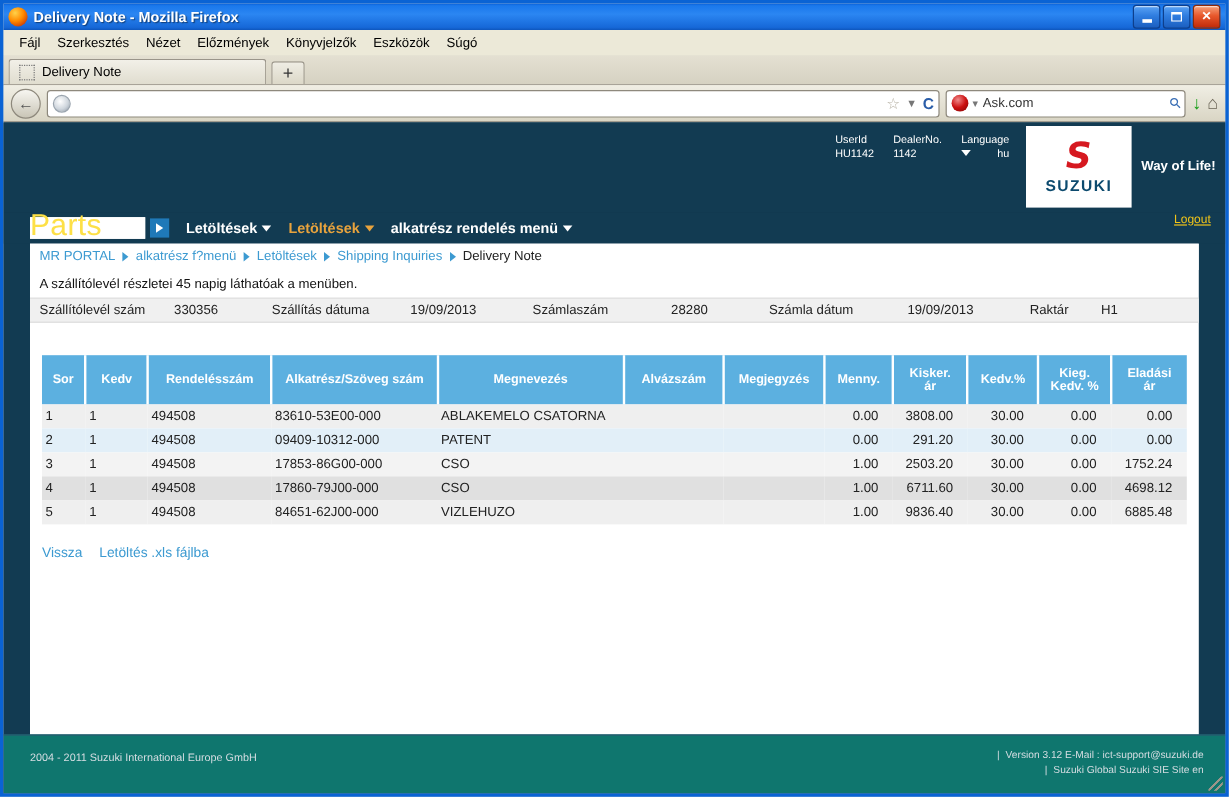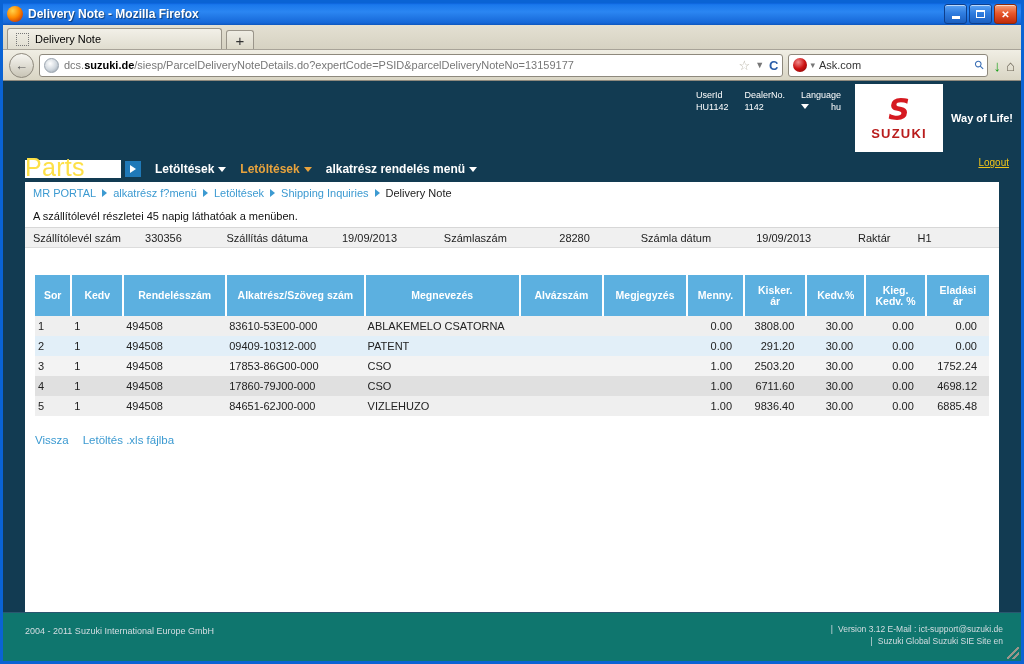--- a/index.html
+++ b/index.html
@@ -249,21 +249,21 @@
   }
   #suzuki-s {
     font-size: 30px;
     color: #d61920;
     font-weight: bold;
     font-style: italic;
     line-height: 30px;
     font-family: "DejaVu Sans", sans-serif;
   }
   #suzuki-word {
-    font-size: 13px; font-weight: bold; color: #b91c1c;
+    font-size: 13px; font-weight: bold; color: #0c4a6e;
     letter-spacing: 1.2px;
     margin-top: 1px;
   }
   #wol {
     position: absolute;
     right: 8px; top: 31px;
     color: #ffffff;
     font-size: 11px;
     font-weight: bold;
     white-space: nowrap;
@@ -450,34 +450,42 @@
       <div class="win-btn">
           <span class="glyph-min"></span>
         </div>
       <div class="win-btn">
           <span class="glyph-max"></span>
         </div>
       <div class="win-btn close">✕</div>
     </div>
   </div>
 
+  <div id="menubar">
+    <div class="menu-item">Fájl</div>
+    <div class="menu-item">Szerkesztés</div>
+    <div class="menu-item">Nézet</div>
+    <div class="menu-item">Előzmények</div>
+    <div class="menu-item">Könyvjelzők</div>
+    <div class="menu-item">Eszközök</div>
+    <div class="menu-item">Súgó</div>
+  </div>
 
   <div id="tabstrip">
     <div class="tab">
       <span class="tab-favicon"></span>
       <span>Delivery Note</span>
     </div>
     <div class="newtab">+</div>
   </div>
 
   <div id="navbar">
     <div id="back-btn">←</div>
     <div id="urlbox">
       <span id="site-icon"></span>
-      <span id="url-text"><span>dcs.</span><b>suzuki.de</b><span>/siesp/ParcelDeliveryNoteDetails.do?expertCode=PSID&amp;parcelDeliveryNoteNo=13159177</span></span>
       <span class="url-right">
         <span class="star">☆</span>
         <span class="caret-dn">▼</span>
         <span class="reload">C</span>
       </span>
     </div>
     <div id="searchbox">
       <span id="ask-icon"></span>
       <span class="caret-dn">▾</span>
       <span id="search-label" style="margin-left:4px">Ask.com</span>

